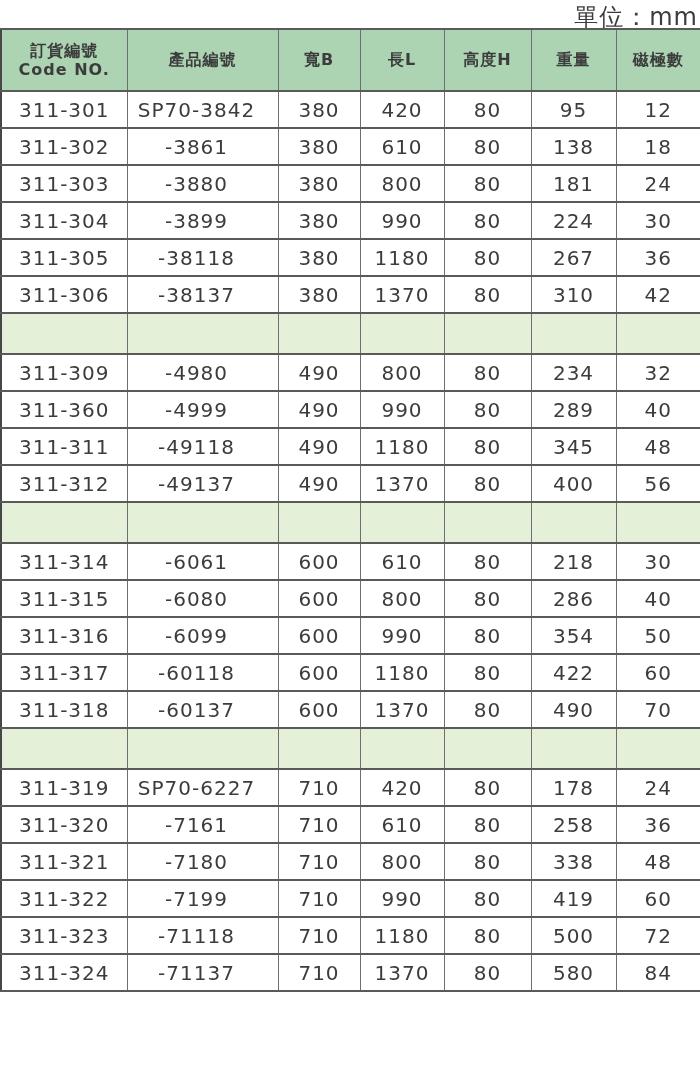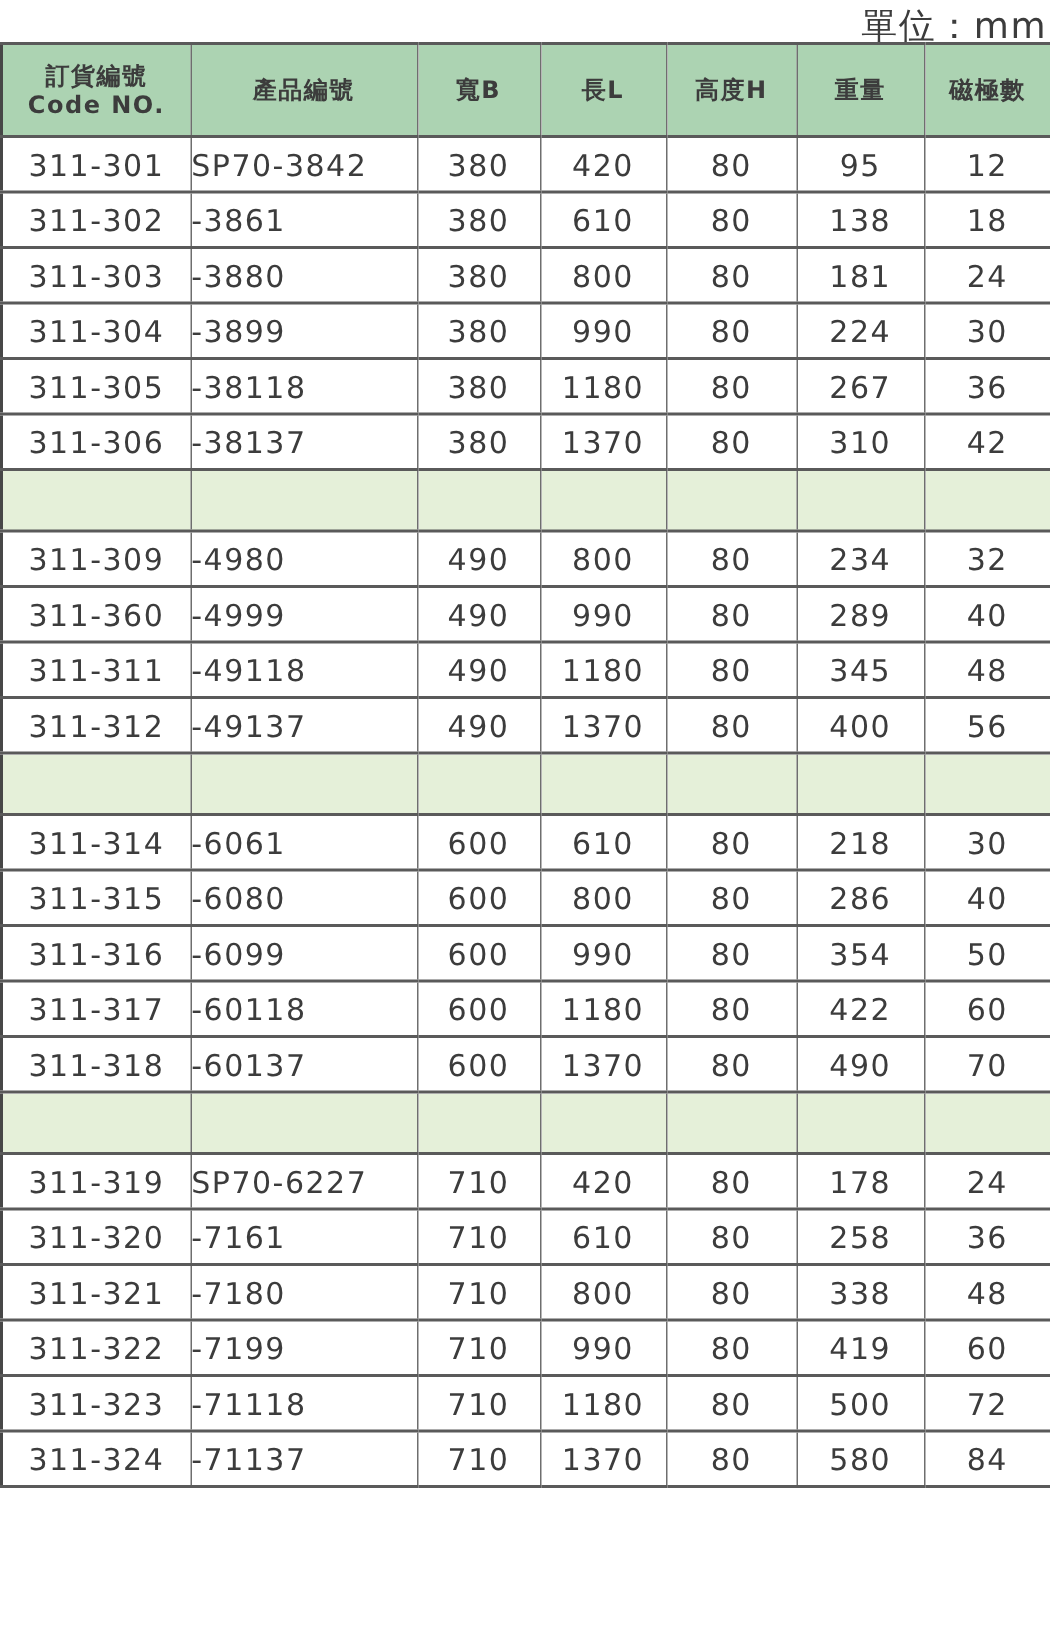--- a/index.html
+++ b/index.html
@@ -55,21 +55,21 @@
   table.spec-table td {
     height: 35px;
     background: #ffffff;
     font-size: 20px;
     text-align: center;
     vertical-align: middle;
     letter-spacing: 1px;
     white-space: nowrap;
   }
   table.spec-table td.product-cell {
-    text-align: left;
+    text-align: center;
     padding-right: 12px;
   }
   table.spec-table tr.spacer-row td {
     background: #e5f0d9;
     height: 39px;
   }
   .th-line {
     display: block;
   }
 </style>

